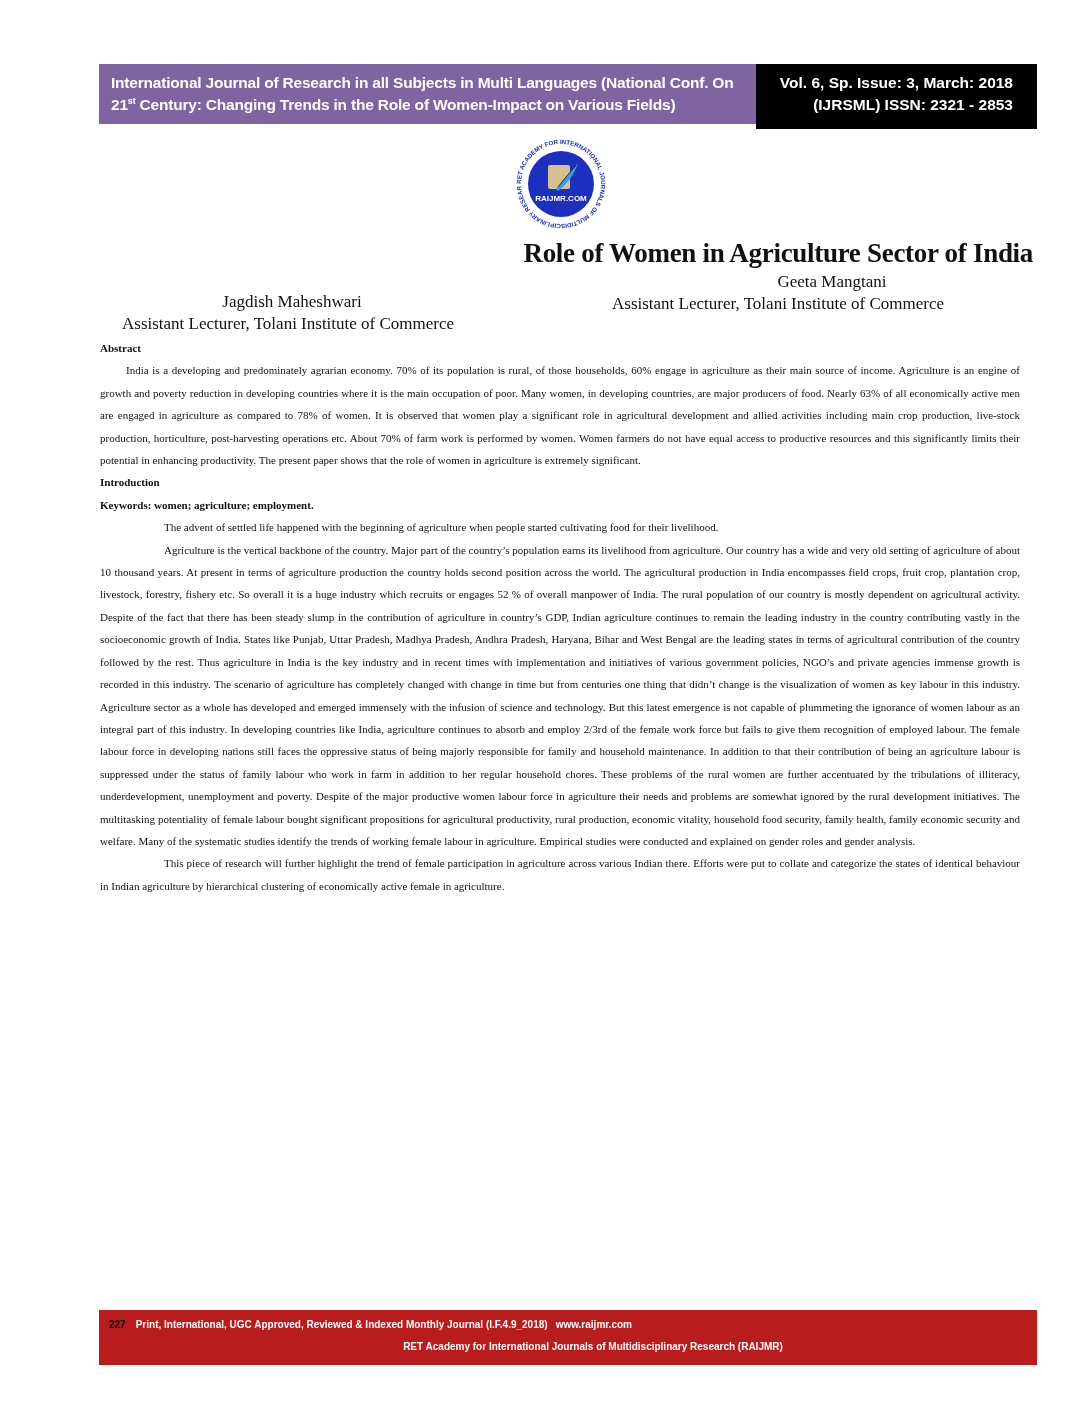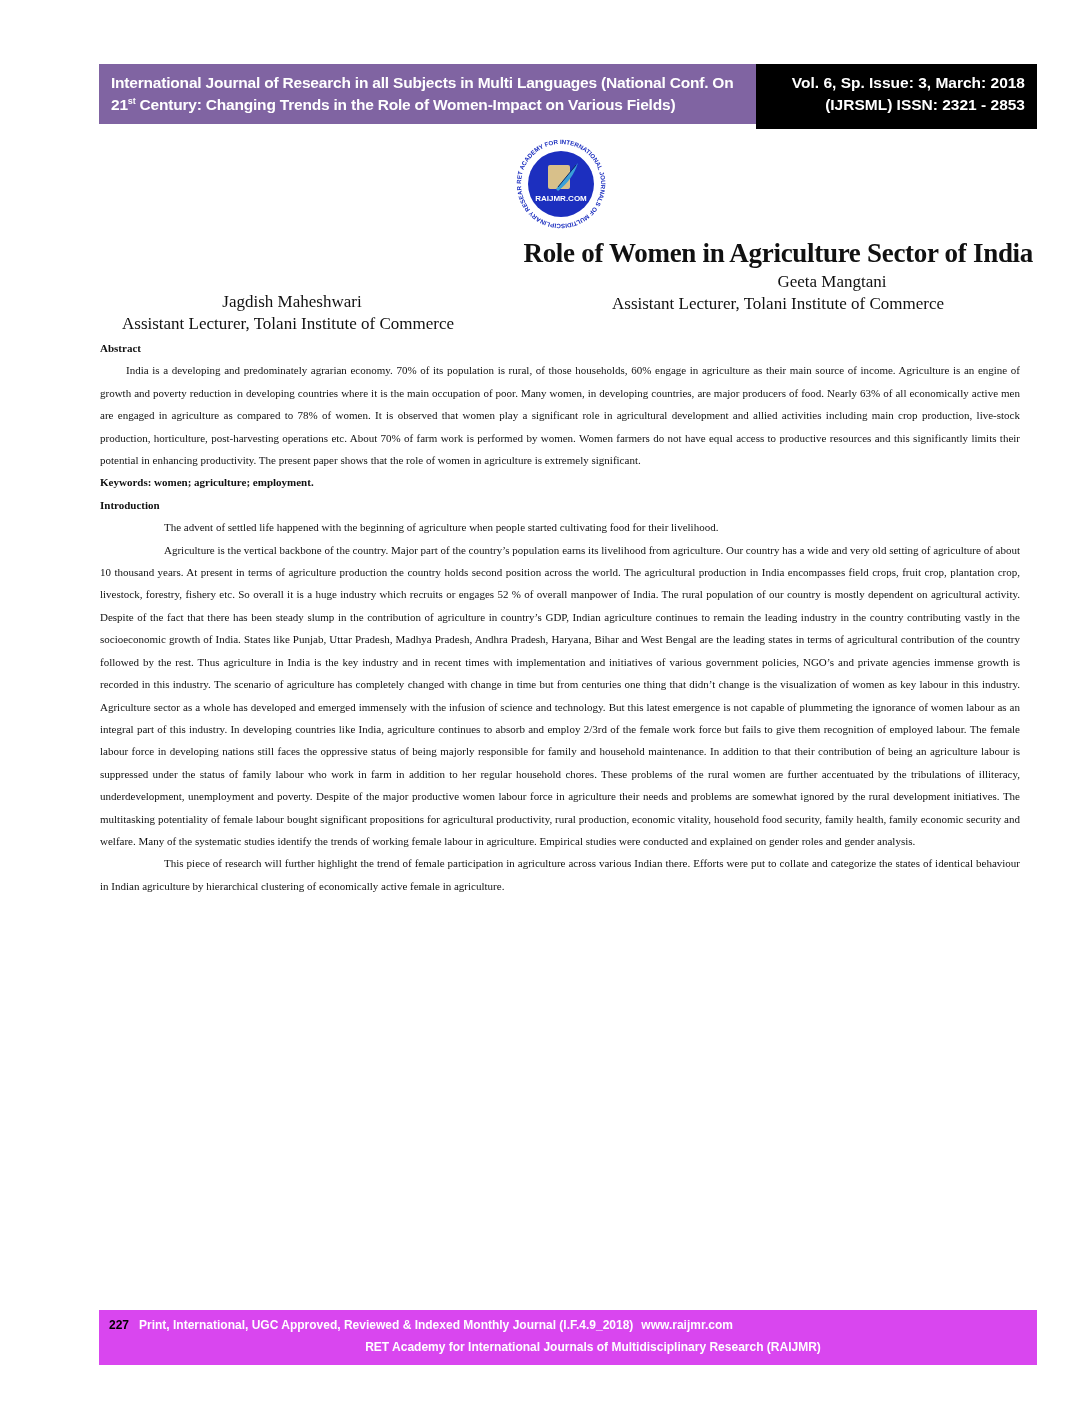--- a/index.html
+++ b/index.html
@@ -1,34 +1,34 @@
 <!DOCTYPE html>
 <html><head>
   <meta charset="utf-8">
   <style>
     html, body { margin: 0; padding: 0; background: #ffffff; }
     body { width: 1088px; height: 1408px; position: relative; overflow: hidden; font-family: "Liberation Serif", serif; color: #111; }
     .header { position: absolute; left: 99px; top: 64px; width: 938px; height: 65px; display: flex; }
     .header-left { background: #8064a2; width: 657px; height: 60px; color: #fff; font-family: "Liberation Sans", sans-serif; font-weight: bold; font-size: 15.5px; line-height: 22px; padding: 8px 0 0 12px; box-sizing: border-box; letter-spacing: -0.2px; }
     .header-left sup { font-size: 9px; line-height: 0; }
-    .header-right { background: #000; flex: 1; height: 65px; color: #fff; font-family: "Liberation Sans", sans-serif; font-weight: bold; font-size: 15.5px; line-height: 22px; text-align: right; padding: 8px 12px 0 0; box-sizing: border-box; }
+    .header-right { background: #000; flex: 1; height: 65px; color: #fff; font-family: "Liberation Sans", sans-serif; font-weight: bold; font-size: 15.5px; line-height: 22px; text-align: right; padding: 8px 24px 0 0; box-sizing: border-box; }
     .logo { position: absolute; left: 512px; top: 135px; width: 98px; height: 98px; }
     .title { position: absolute; left: 95px; top: 238px; width: 938px; text-align: right; font-size: 27px; font-weight: bold; letter-spacing: -0.3px; }
     .author { position: absolute; font-size: 17px; line-height: 22px; }
     .author.left { left: 122px; top: 271px; width: 400px; margin-top: 20px; }
     .author.right { left: 612px; top: 271px; width: 400px; }
     .author .name { display: block; text-align: center; }
     .author.left .name { padding-right: 60px; }
     .author.right .name { padding-left: 40px; }
     .content { position: absolute; left: 100px; top: 337px; width: 920px; font-size: 11px; line-height: 22.4px; text-align: justify; }
     .content p { margin: 0; }
     .heading { font-weight: bold; }
     .indent1 { text-indent: 26px; }
     .indent2 { text-indent: 64px; }
-    .footer { position: absolute; left: 99px; top: 1310px; width: 938px; height: 55px; background: #d946ef; color: #fff; font-family: "Liberation Sans", sans-serif; font-weight: bold; font-size: 12px; line-height: 22px; box-sizing: border-box; padding-top: 4px; }
+    .footer { position: absolute; left: 99px; top: 1310px; width: 938px; height: 55px; background: #b91c1c; color: #fff; font-family: "Liberation Sans", sans-serif; font-weight: bold; font-size: 10px; line-height: 22px; box-sizing: border-box; padding-top: 4px; }
     .footer .line1 { padding-left: 10px; white-space: nowrap; }
     .footer .pagenum { color: #000; margin-right: 10px; }
     .footer .url { margin-left: 8px; }
     .footer .line2 { text-align: center; padding-left: 50px; }
   </style>
 </head>
 <body>
 
 <div class="header">
   <div class="header-left">
@@ -65,22 +65,22 @@
   <span>Assistant Lecturer, Tolani Institute of Commerce</span>
 </div>
 <div class="author right">
   <span class="name">Geeta Mangtani</span>
   <span>Assistant Lecturer, Tolani Institute of Commerce</span>
 </div>
 
 <div class="content">
   <p class="heading">Abstract</p>
   <p class="indent1">India is a developing and predominately agrarian economy. 70% of its population is rural, of those households, 60% engage in agriculture as their main source of income. Agriculture is an engine of growth and poverty reduction in developing countries where it is the main occupation of poor. Many women, in developing countries, are major producers of food. Nearly 63% of all economically active men are engaged in agriculture as compared to 78% of women. It is observed that women play a significant role in agricultural development and allied activities including main crop production, live-stock production, horticulture, post-harvesting operations etc. About 70% of farm work is performed by women. Women farmers do not have equal access to productive resources and this significantly limits their potential in enhancing productivity. The present paper shows that the role of women in agriculture is extremely significant.</p>
+  <p class="heading">Introduction</p>
   <p class="heading">Keywords: women; agriculture; employment.</p>
-  <p class="heading">Introduction</p>
   <p class="indent2">The advent of settled life happened with the beginning of agriculture when people started cultivating food for their livelihood.</p>
   <p class="indent2">Agriculture is the vertical backbone of the country. Major part of the country’s population earns its livelihood from agriculture. Our country has a wide and very old setting of agriculture of about 10 thousand years. At present in terms of agriculture production the country holds second position across the world. The agricultural production in India encompasses field crops, fruit crop, plantation crop, livestock, forestry, fishery etc. So overall it is a huge industry which recruits or engages 52 % of overall manpower of India. The rural population of our country is mostly dependent on agricultural activity. Despite of the fact that there has been steady slump in the contribution of agriculture in country’s GDP, Indian agriculture continues to remain the leading industry in the country contributing vastly in the socioeconomic growth of India. States like Punjab, Uttar Pradesh, Madhya Pradesh, Andhra Pradesh, Haryana, Bihar and West Bengal are the leading states in terms of agricultural contribution of the country followed by the rest. Thus agriculture in India is the key industry and in recent times with implementation and initiatives of various government policies, NGO’s and private agencies immense growth is recorded in this industry. The scenario of agriculture has completely changed with change in time but from centuries one thing that didn’t change is the visualization of women as key labour in this industry. Agriculture sector as a whole has developed and emerged immensely with the infusion of science and technology. But this latest emergence is not capable of plummeting the ignorance of women labour as an integral part of this industry. In developing countries like India, agriculture continues to absorb and employ 2/3rd of the female work force but fails to give them recognition of employed labour. The female labour force in developing nations still faces the oppressive status of being majorly responsible for family and household maintenance. In addition to that their contribution of being an agriculture labour is suppressed under the status of family labour who work in farm in addition to her regular household chores. These problems of the rural women are further accentuated by the tribulations of illiteracy, underdevelopment, unemployment and poverty. Despite of the major productive women labour force in agriculture their needs and problems are somewhat ignored by the rural development initiatives. The multitasking potentiality of female labour bought significant propositions for agricultural productivity, rural production, economic vitality, household food security, family health, family economic security and welfare. Many of the systematic studies identify the trends of working female labour in agriculture. Empirical studies were conducted and explained on gender roles and gender analysis.</p>
   <p class="indent2">This piece of research will further highlight the trend of female participation in agriculture across various Indian there. Efforts were put to collate and categorize the states of identical behaviour in Indian agriculture by hierarchical clustering of economically active female in agriculture.</p>
 </div>
 
 <div class="footer">
   <div class="line1">
     <span class="pagenum">227</span><span>Print, International, UGC Approved,  Reviewed &amp; Indexed Monthly Journal (I.F.4.9_2018)</span><span class="url">www.raijmr.com</span>
   </div>
   <div class="line2">RET Academy for International Journals of Multidisciplinary Research (RAIJMR)</div>

